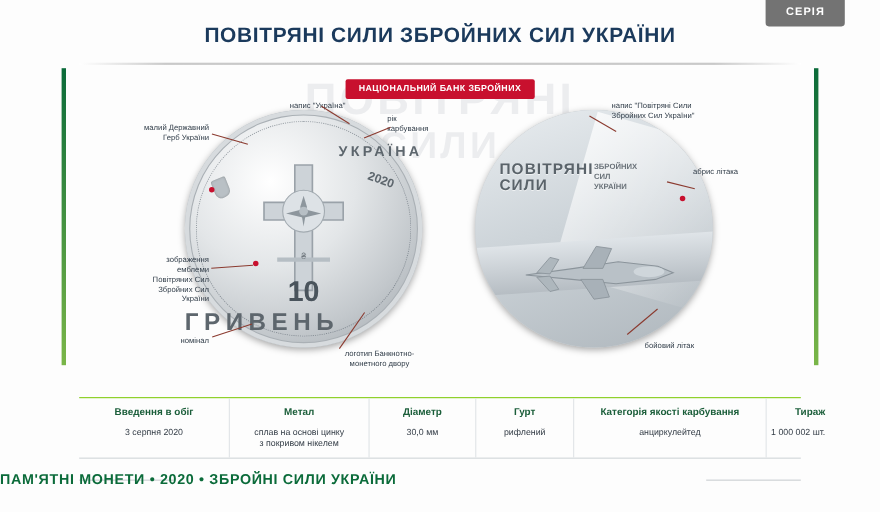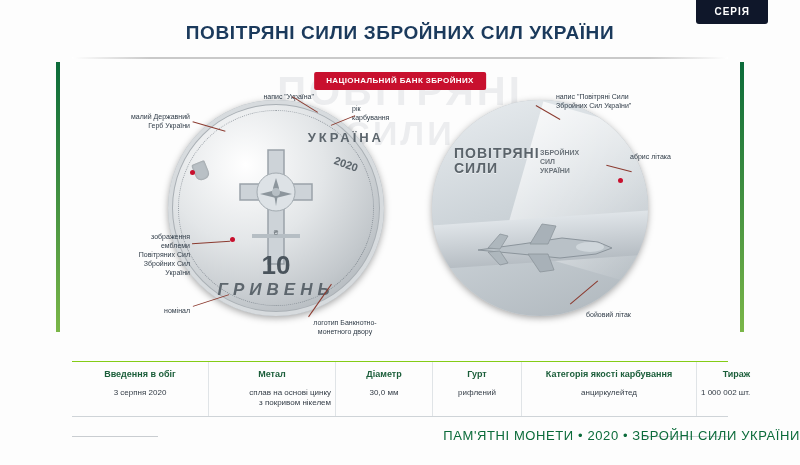--- a/index.html
+++ b/index.html
@@ -20,21 +20,21 @@
     width: 800px;
     height: 465px;
     background: #fdfdfd;
   }
 
   
   .series-tag {
     position: absolute;
     top: 0;
     right: 32px;
-    background: #0f172a;
+    background: #737373;
     color: #ffffff;
     font-size: 10px;
     font-weight: bold;
     letter-spacing: 1px;
     padding: 6px 18px 7px 18px;
     border-radius: 0 0 3px 3px;
     text-align: right;
   }
 
   
@@ -170,26 +170,24 @@
     text-align: center;
     font-size: 26px;
     font-weight: bold;
     color: #4a545c;
   }
   .ob-currency {
     position: absolute;
     top: 180px;
     left: 0;
     width: 216px;
-    text-align: center;
-    font-size: 17px;
+    font-size: 22px;
     font-weight: bold;
     letter-spacing: 5px;
     color: #5d666d;
-    font-style: italic;
   }
   .ob-mintmark {
     position: absolute;
     top: 128px;
     left: 50%;
     transform: translateX(-50%);
     font-size: 8px;
     color: #6e767c;
   }
 
@@ -312,23 +310,23 @@
     height: 1px;
     background: #c9cdd1;
   }
   .footer-rule-l { left: 72px; width: 86px; }
   .footer-rule-r { right: 72px; width: 86px; }
   .footer {
     position: absolute;
     top: 428px;
     left: 0;
     width: 800px;
-    text-align: right;
+    text-align: left;
     font-size: 13px;
-    font-weight: normal;
+    font-weight: bold;
     letter-spacing: 0.6px;
     color: #0b6b3a;
   }
   .side-bar-l, .side-bar-r {
     position: absolute;
     top: 62px;
     width: 4px;
     height: 270px;
   }
   .side-bar-l { left: 56px; background: linear-gradient(to bottom, #0b6b3a, #7ab648); }
@@ -425,21 +423,21 @@
   <div class="callout left" style="top:310px; left:586px; width:76px;">бойовий літак</div>
   <div class="lead" style="top:292px; left:566px; width:36px; transform:rotate(-40deg);"></div>
 
   <div class="spec-table">
     <div class="spec-col c1">
       <div class="spec-head">Введення в обіг</div>
       <div class="spec-val">3 серпня 2020</div>
     </div>
     <div class="spec-col c2">
       <div class="spec-head">Метал</div>
-      <div class="spec-val" style="white-space:pre-line;text-align:right;">сплав на основі цинку
+      <div class="spec-val" style="white-space:pre-line;">сплав на основі цинку
 з покривом нікелем</div>
     </div>
     <div class="spec-col c3">
       <div class="spec-head">Діаметр</div>
       <div class="spec-val">30,0 мм</div>
     </div>
     <div class="spec-col c5">
       <div class="spec-head">Гурт</div>
       <div class="spec-val">рифлений</div>
     </div>

